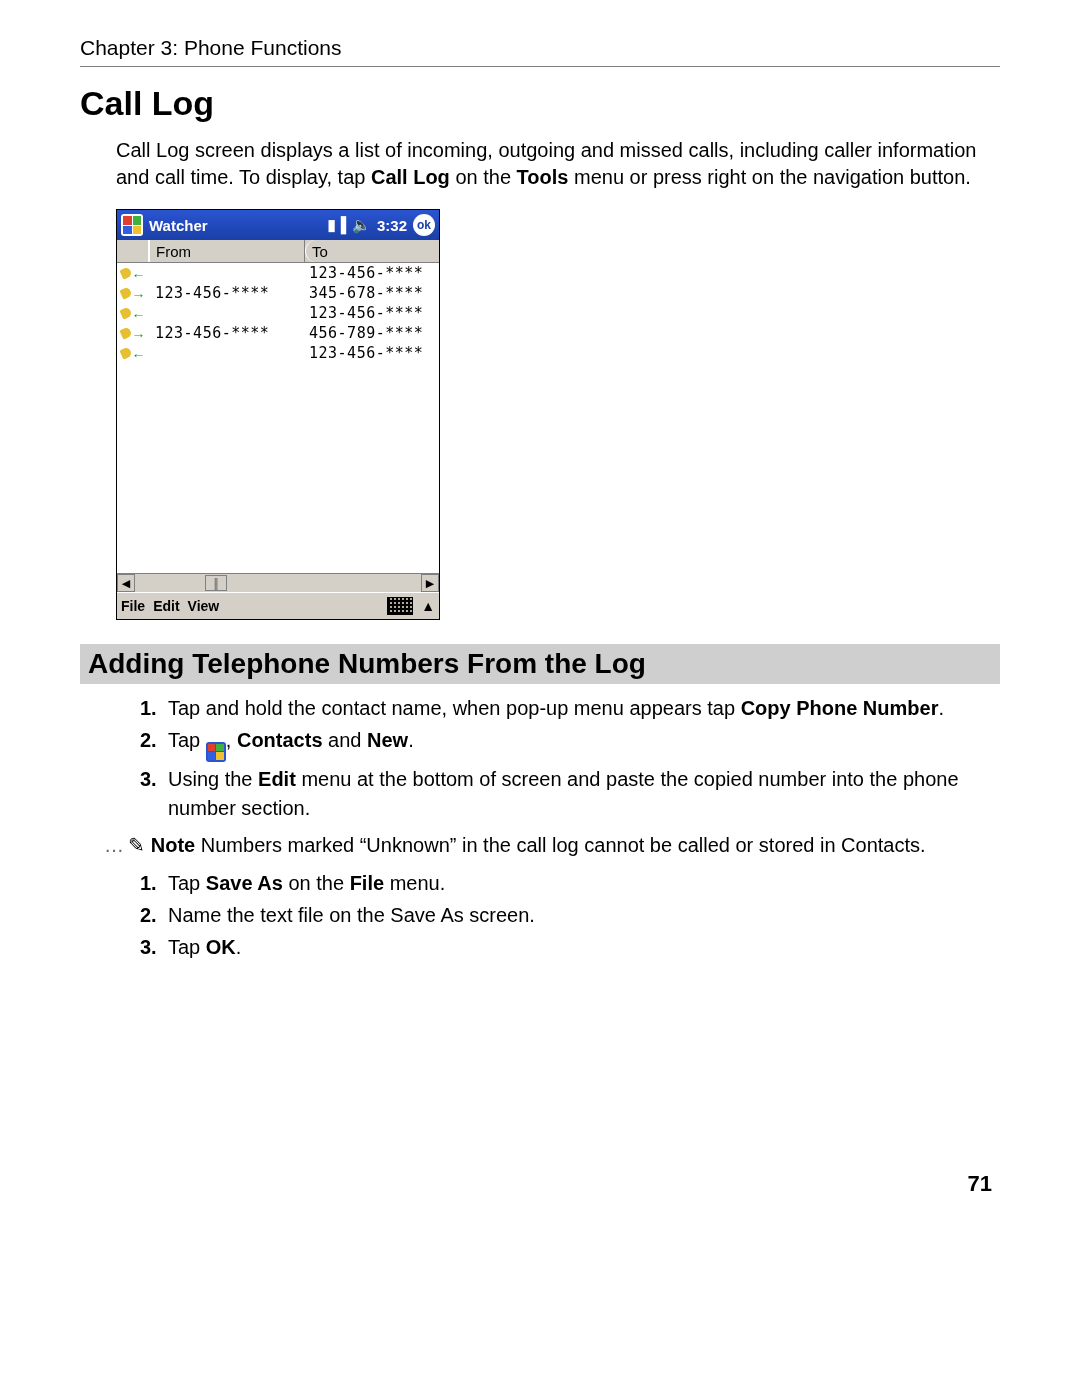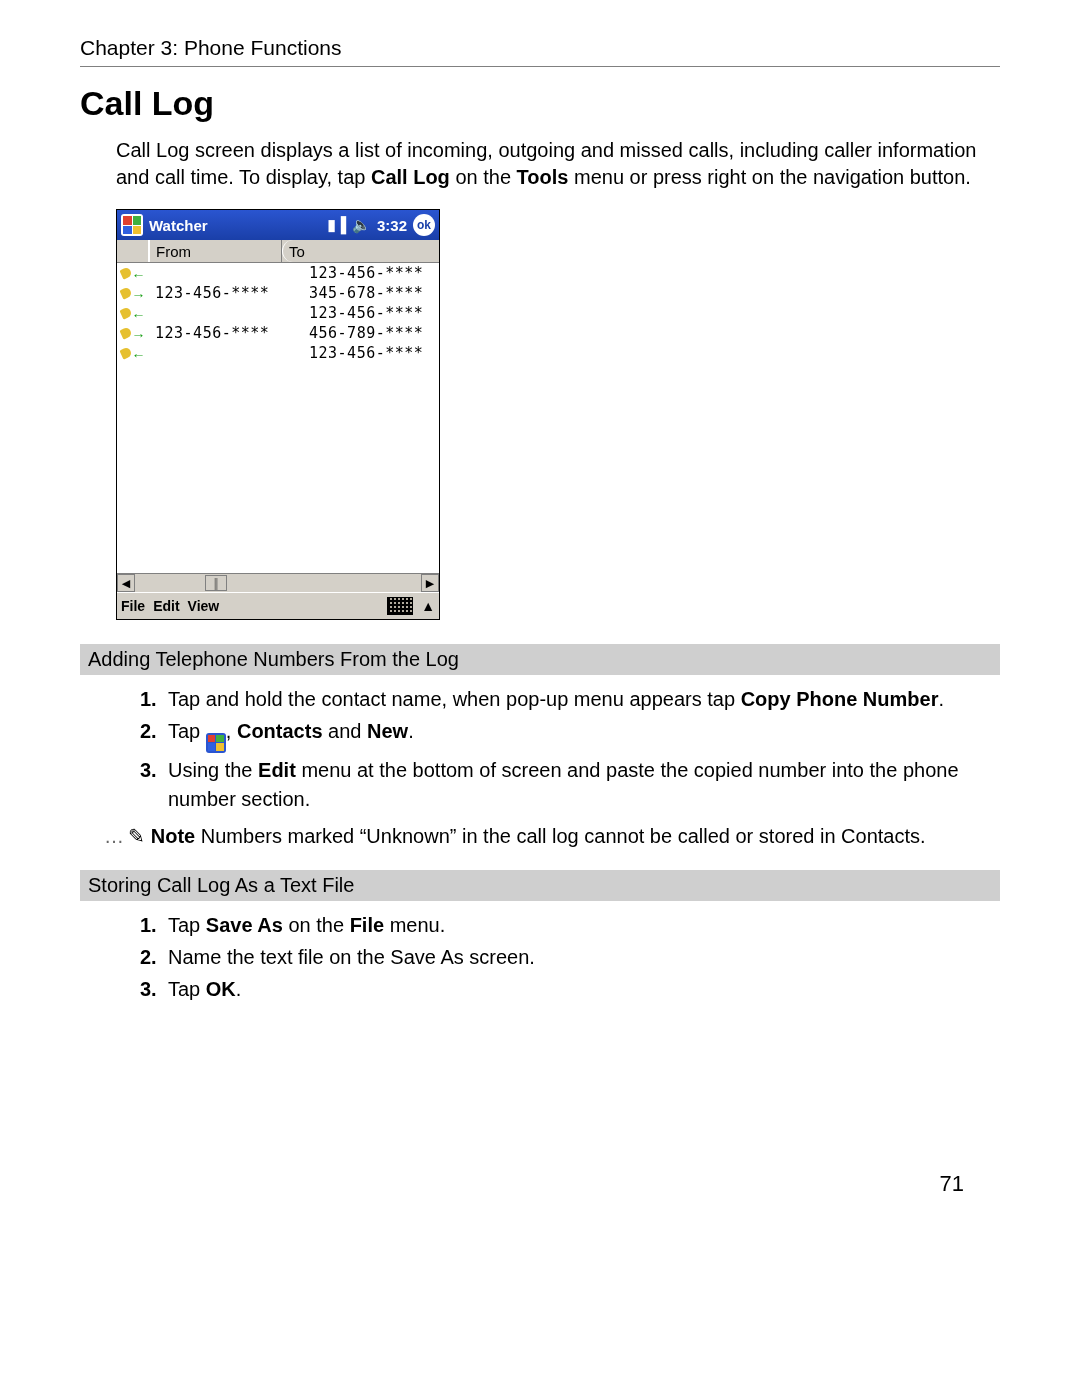--- a/index.html
+++ b/index.html
@@ -32,22 +32,22 @@
     font-size: 20px;
     line-height: 1.35;
     margin: 8px 0 18px 0;
   }
   .indent {
     margin-left: 36px;
   }
   .bold { font-weight: bold; }
   .section-bar {
     background: #cfcfcf;
-    font-size: 20px;
-    font-weight: normal;
+    font-size: 28px;
+    font-weight: bold;
     padding: 4px 8px;
     margin: 20px 0 10px 0;
   }
   .num-list {
     margin: 6px 0 6px 60px;
     padding: 0;
   }
   .num-list > div {
     display: flex;
     font-size: 20px;
@@ -71,23 +71,23 @@
     margin-right: 6px;
     gap: 2px;
   }
   .pencil {
     display: inline-block;
     transform: rotate(0deg);
   }
   .page-number {
     position: absolute;
     bottom: 200px;
-    right: 116px;
+    right: 88px;
     font-size: 22px;
-    font-weight: normal;
+    font-weight: bold;
   }
 
   
   .pda {
     width: 322px;
     border: 1px solid #000;
     margin: 10px 0 24px 36px;
     font-family: Tahoma, Arial, sans-serif;
     font-size: 15px;
     background: #6d28d9;
@@ -136,21 +136,21 @@
   }
   .pda-headers {
     display: flex;
     background: #d4d0c8;
     border-bottom: 1px solid #808080;
     height: 22px;
     align-items: center;
     font-size: 15px;
   }
   .pda-headers .col-icon { width: 32px; border-right: 1px solid #fff; height:100%; box-sizing:border-box; }
-  .pda-headers .col-from { width: 133px; border-right: 1px solid #808080; padding-left: 6px; height:100%; box-sizing:border-box; display:flex; align-items:center; border-left:1px solid #fff;}
+  .pda-headers .col-from { width: 156px; border-right: 1px solid #808080; padding-left: 6px; height:100%; box-sizing:border-box; display:flex; align-items:center; border-left:1px solid #fff;}
   .pda-headers .col-to   { flex: 1; padding-left: 6px; height:100%; box-sizing:border-box; display:flex; align-items:center; border-left:1px solid #fff;border-radius:11px;}
   .pda-body {
     height: 310px;
     overflow: hidden;
     background: #fff;
   }
   .pda-row {
     display: flex;
     align-items: center;
     height: 20px;
@@ -360,21 +360,20 @@
   <div class="note-row">
     <span class="note-ico">
       <span style="letter-spacing:2px;color:#666;">…</span>
       <span class="pencil">✎</span>
     </span>
     <span>
       <span class="bold">Note</span><span>  Numbers marked “Unknown” in the call log cannot be called or stored in Contacts.</span>
     </span>
   </div>
 
-  <div class="section-bar">Storing Call Log As a Text File</div>
 
   <div class="num-list">
     <div>
       <span class="num">1.</span>
       <span>
         <span>Tap </span><span class="bold">Save As</span><span> on the </span><span class="bold">File</span><span> menu.</span>
       </span>
     </div>
     <div>
       <span class="num">2.</span>

